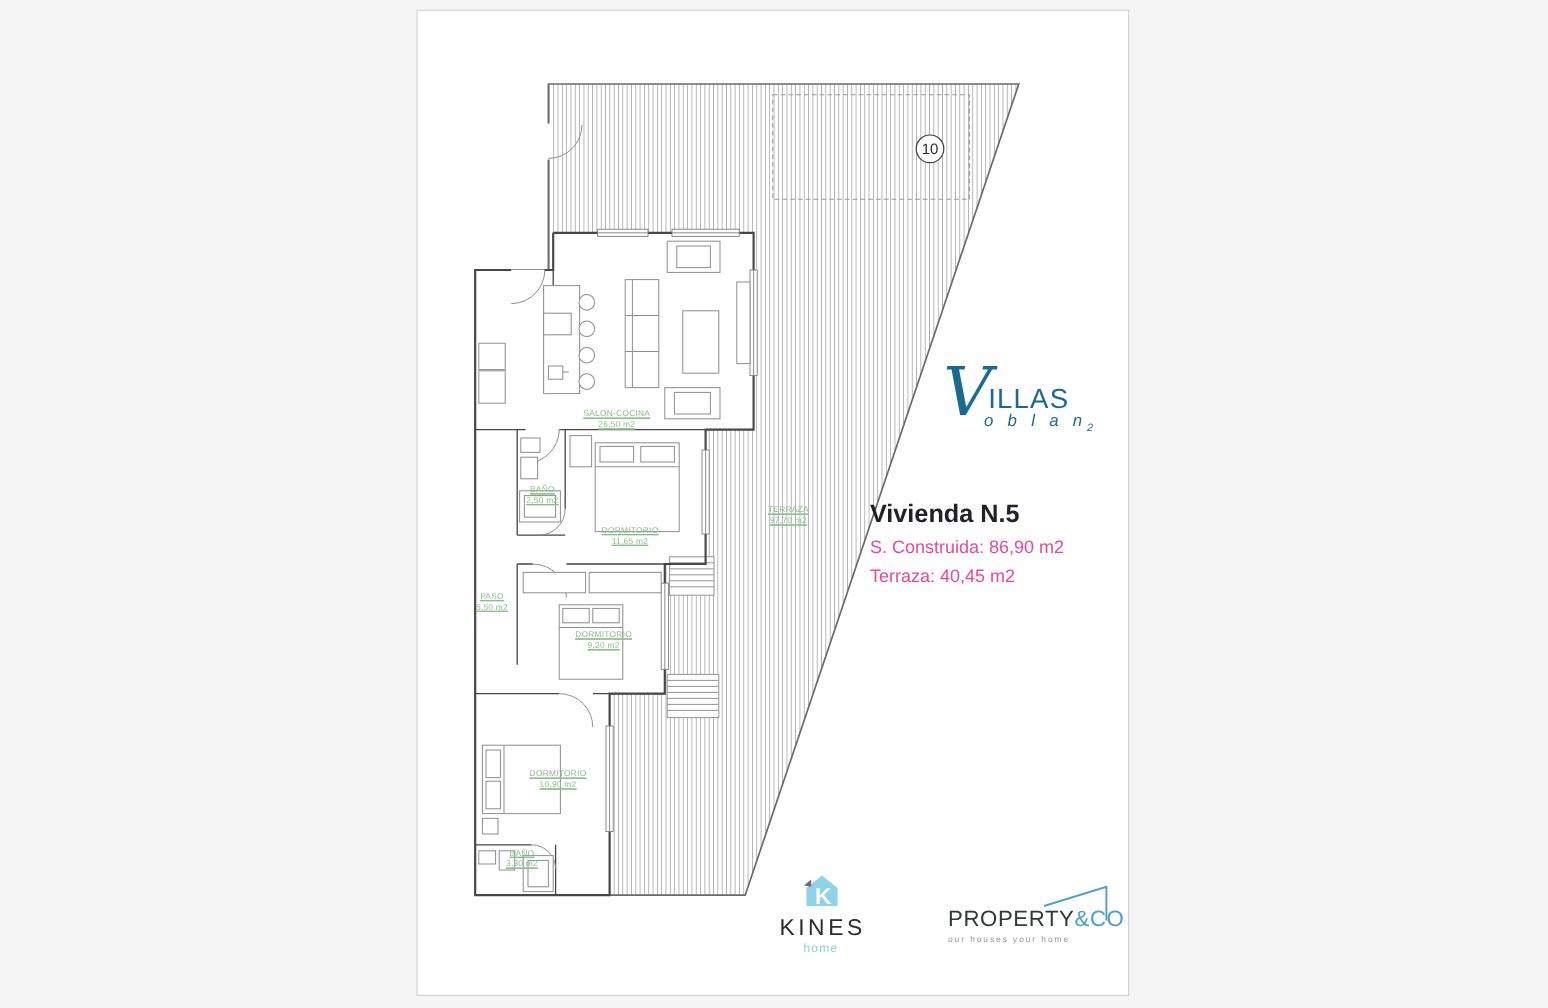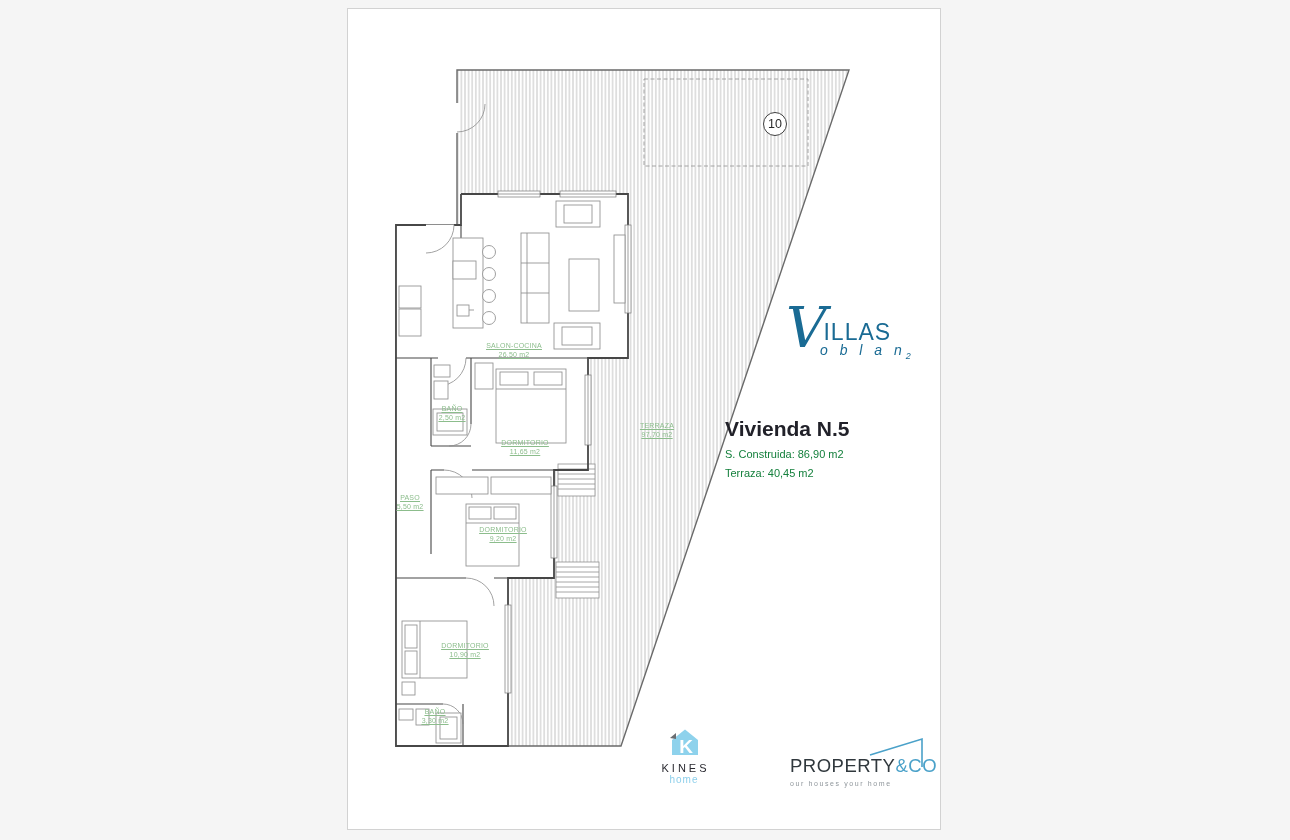--- a/index.html
+++ b/index.html
@@ -44,25 +44,25 @@
   .oblan{
     margin-left:34px;margin-top:-9px;
     font-family:Liberation Sans, sans-serif;font-style:italic;
     font-size:14px;letter-spacing:4px;
   }
   .oblan .sub2{font-size:9px;letter-spacing:0;vertical-align:sub;}
 
   
   .listing{position:absolute;left:377px;top:408px;color:#222;}
   .listing-title{font-size:21px;font-weight:700;color:#212129;}
-  .listing-line{font-size:11px;color:#15803d;margin-top:7px;}
+  .listing-line{font-size:15px;color:#ec4899;margin-top:7px;}
 
   
   .kines{position:absolute;left:288px;top:718px;width:96px;text-align:center;}
-  .kines-name{font-size:11px;letter-spacing:3px;margin-right:-3px;color:#2a2a31;margin-top:1px;}
+  .kines-name{font-size:19px;letter-spacing:3px;margin-right:-3px;color:#2a2a31;margin-top:1px;}
   .kines-home{font-size:10px;letter-spacing:1px;color:var(--light_blue,#8ccfeb);text-align:center;}
 
   
   .property{position:absolute;left:401px;top:726px;width:180px;margin-left:41px;}
   .property-roof{position:absolute;left:78px;top:0;}
   .property-name{margin-top:20px;font-size:18.5px;letter-spacing:.5px;color:#30383d;white-space:nowrap;}
   .property-co{color:var(--property_blue,#4aa1c9);}
   .property-tagline{margin-top:3px;font-size:7px;letter-spacing:1.6px;color:#8f969b;}
 </style>
 </head>

